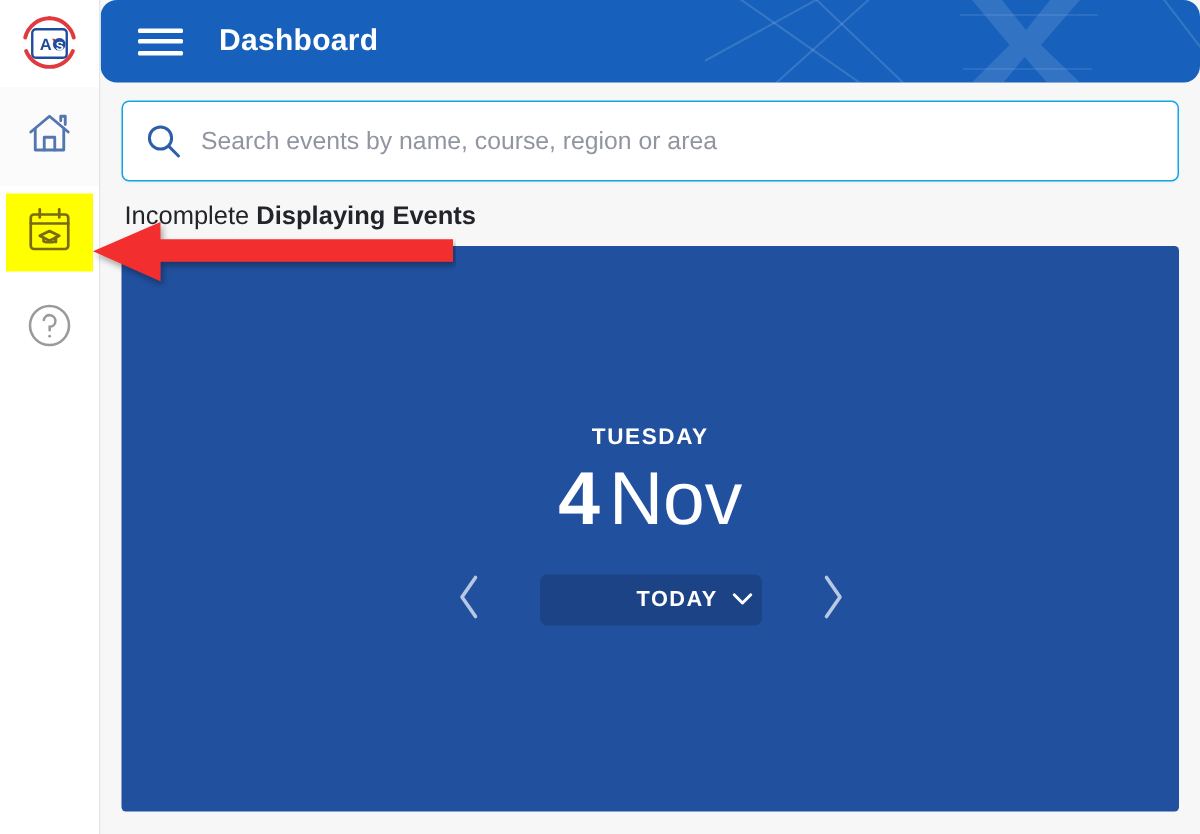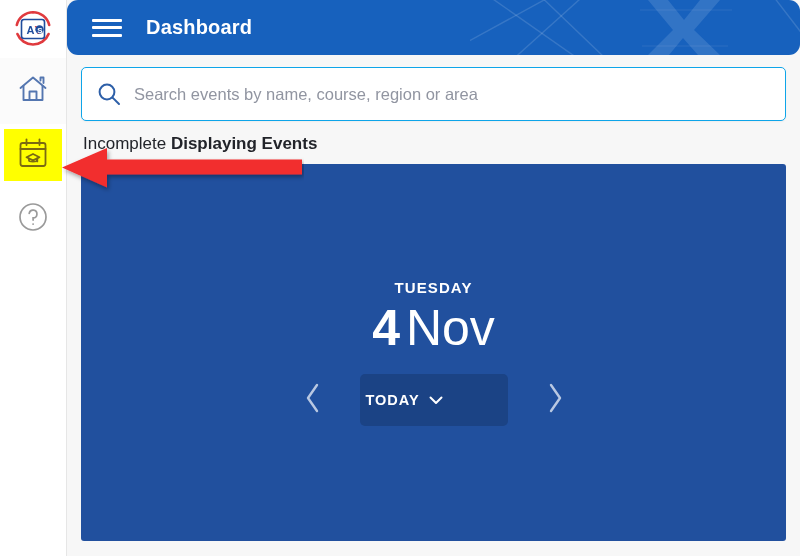--- a/index.html
+++ b/index.html
@@ -220,30 +220,30 @@
     height: 44px;
     display: flex;
     align-items: center;
     justify-content: center;
     cursor: pointer;
   }
   .today-btn {
     background: #1b4385;
     border: none;
     border-radius: 5px;
-    height: 52px;
+    height: 34px;
     min-width: 148px;
     color: #ffffff;
     font-family: "Liberation Sans", sans-serif;
     font-size: 14.5px;
     font-weight: bold;
     letter-spacing: 1px;
     display: flex;
     align-items: center;
-    justify-content: flex-start;
+    justify-content: flex-end;
     gap: 9px;
     cursor: pointer;
   }
 
   
   .anno-arrow {
     position: absolute;
     left: 60px;
     top: 146px;
     width: 244px;

